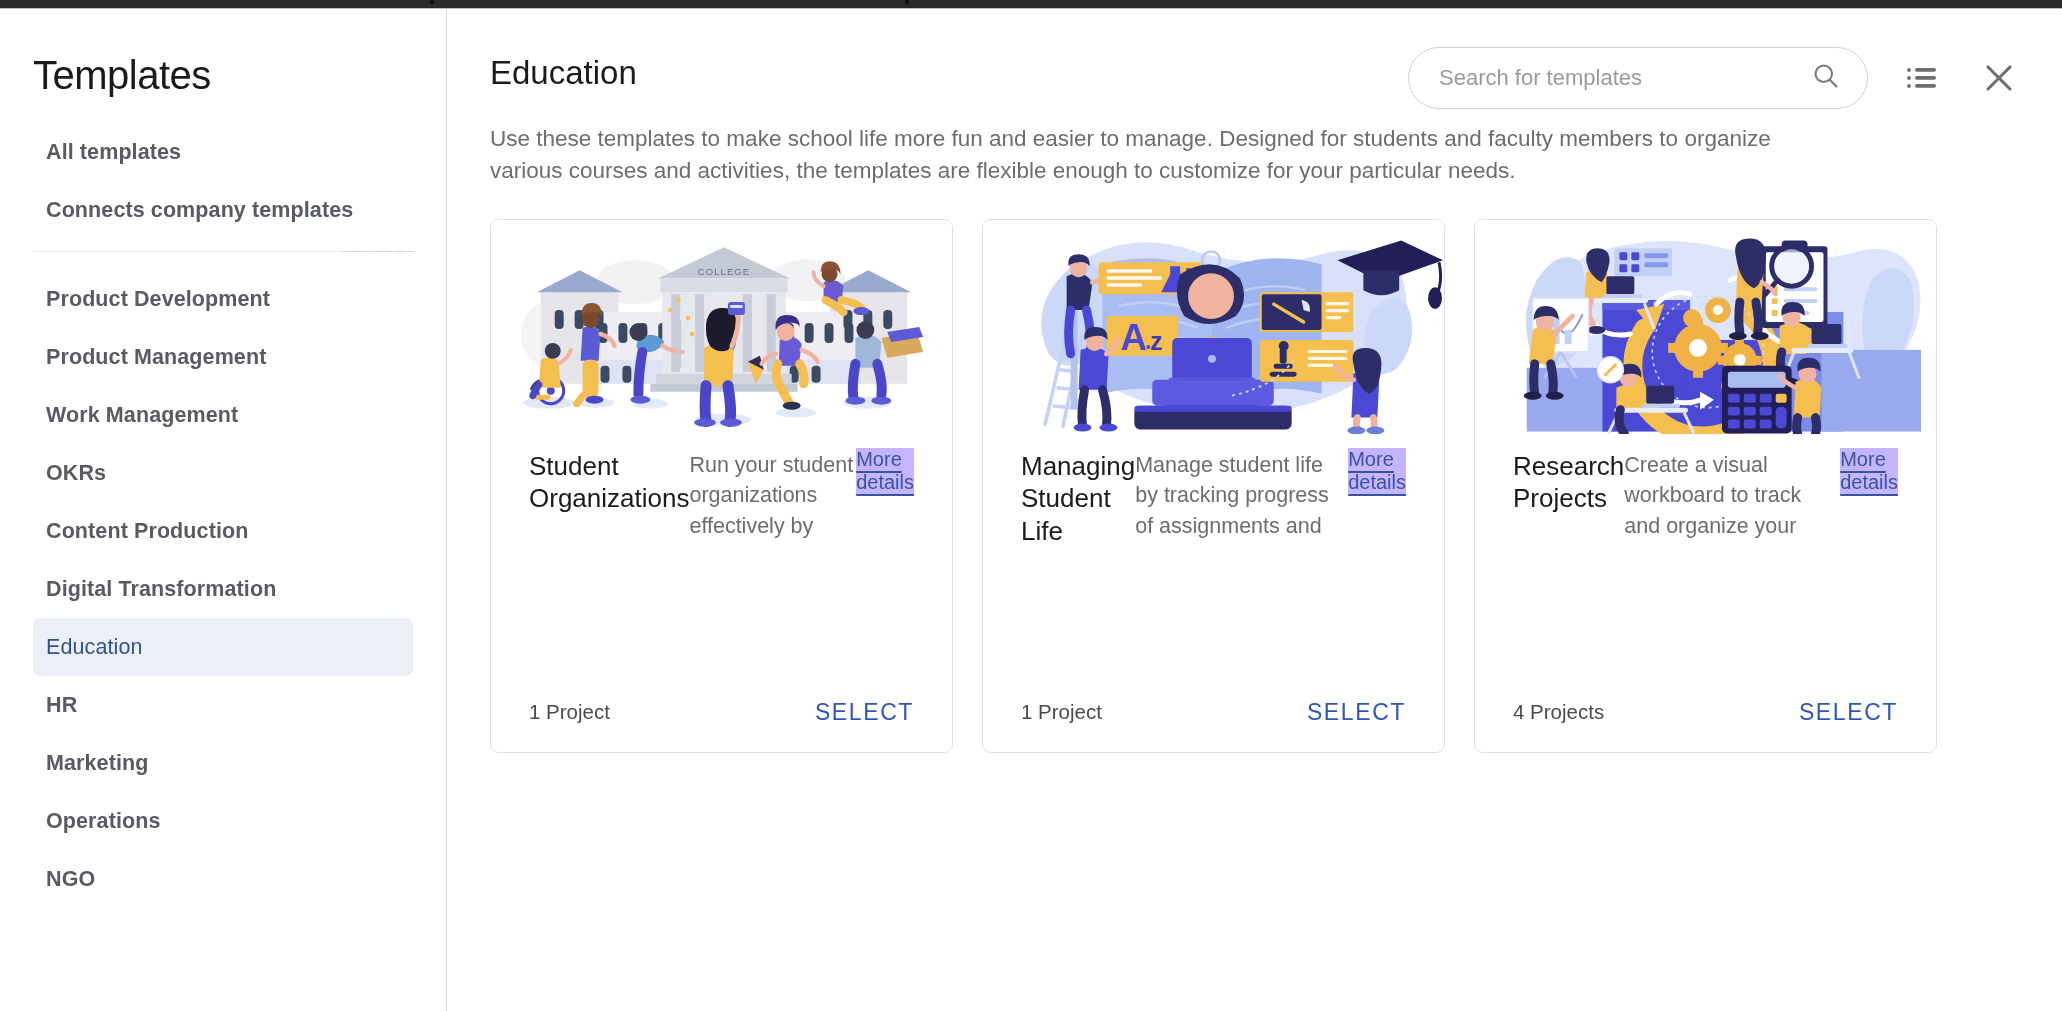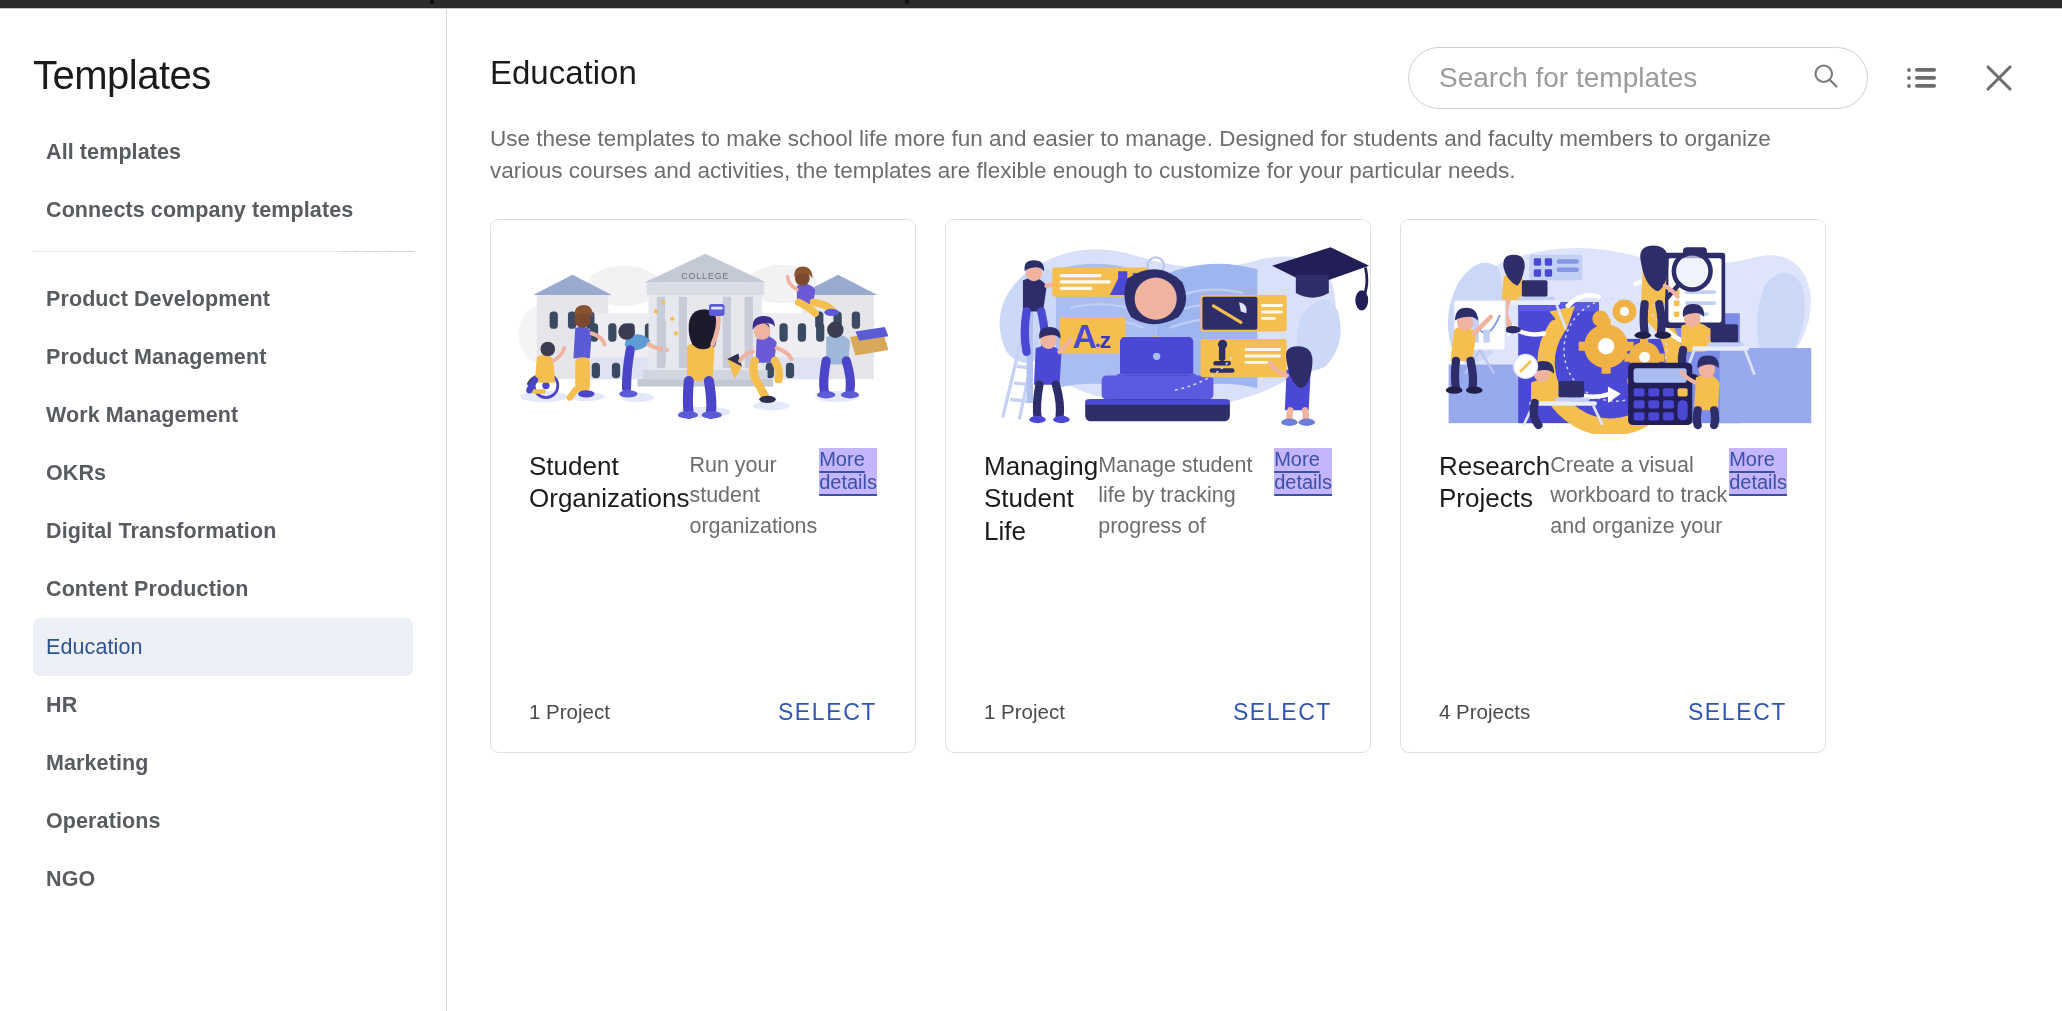--- a/index.html
+++ b/index.html
@@ -126,21 +126,21 @@
     border-radius: 31px;
     display: flex;
     align-items: center;
     padding: 0 26px 0 30px;
     background: #fff;
   }
   .search-input {
     flex: 1;
     border: none;
     outline: none;
-    font-size: 28px;
+    font-size: 22px;
     color: #555;
     font-family: "Liberation Sans", sans-serif;
     background: transparent;
   }
   .search-input::placeholder { color: #9b9b9b; }
   .search-icon { flex: none; display: block; }
   .icon-btn {
     width: 54px; height: 54px;
     display: flex; align-items: center; justify-content: center;
     cursor: pointer;
@@ -158,21 +158,21 @@
     max-width: 1490px;
   }
 
   
   .cards {
     display: flex;
     gap: 29px;
     padding: 32px 0 0 43px;
   }
   .card {
-    width: 426px;
+    width: 463px;
     border: 1px solid #dfdfdf;
     border-radius: 9px;
     background: #fff;
     overflow: hidden;
     display: flex;
     flex-direction: column;
     height: 534px;
   }
   .card-illu {
     height: 214px;
@@ -256,22 +256,22 @@
       <nav class="nav-list">
         <div class="nav-item">All templates</div>
         <div class="nav-item">Connects company templates</div>
 
         <div class="nav-divider"></div>
 
         <div class="nav-item">Product Development</div>
         <div class="nav-item">Product Management</div>
         <div class="nav-item">Work Management</div>
         <div class="nav-item">OKRs</div>
+        <div class="nav-item">Content Production</div>
         <div class="nav-item">Digital Transformation</div>
-        <div class="nav-item">Content Production</div>
         <div class="nav-item active">Education</div>
         <div class="nav-item">HR</div>
         <div class="nav-item">Marketing</div>
         <div class="nav-item">Operations</div>
         <div class="nav-item">NGO</div>
       </nav>
     </aside>
 
     <main class="main">
 

